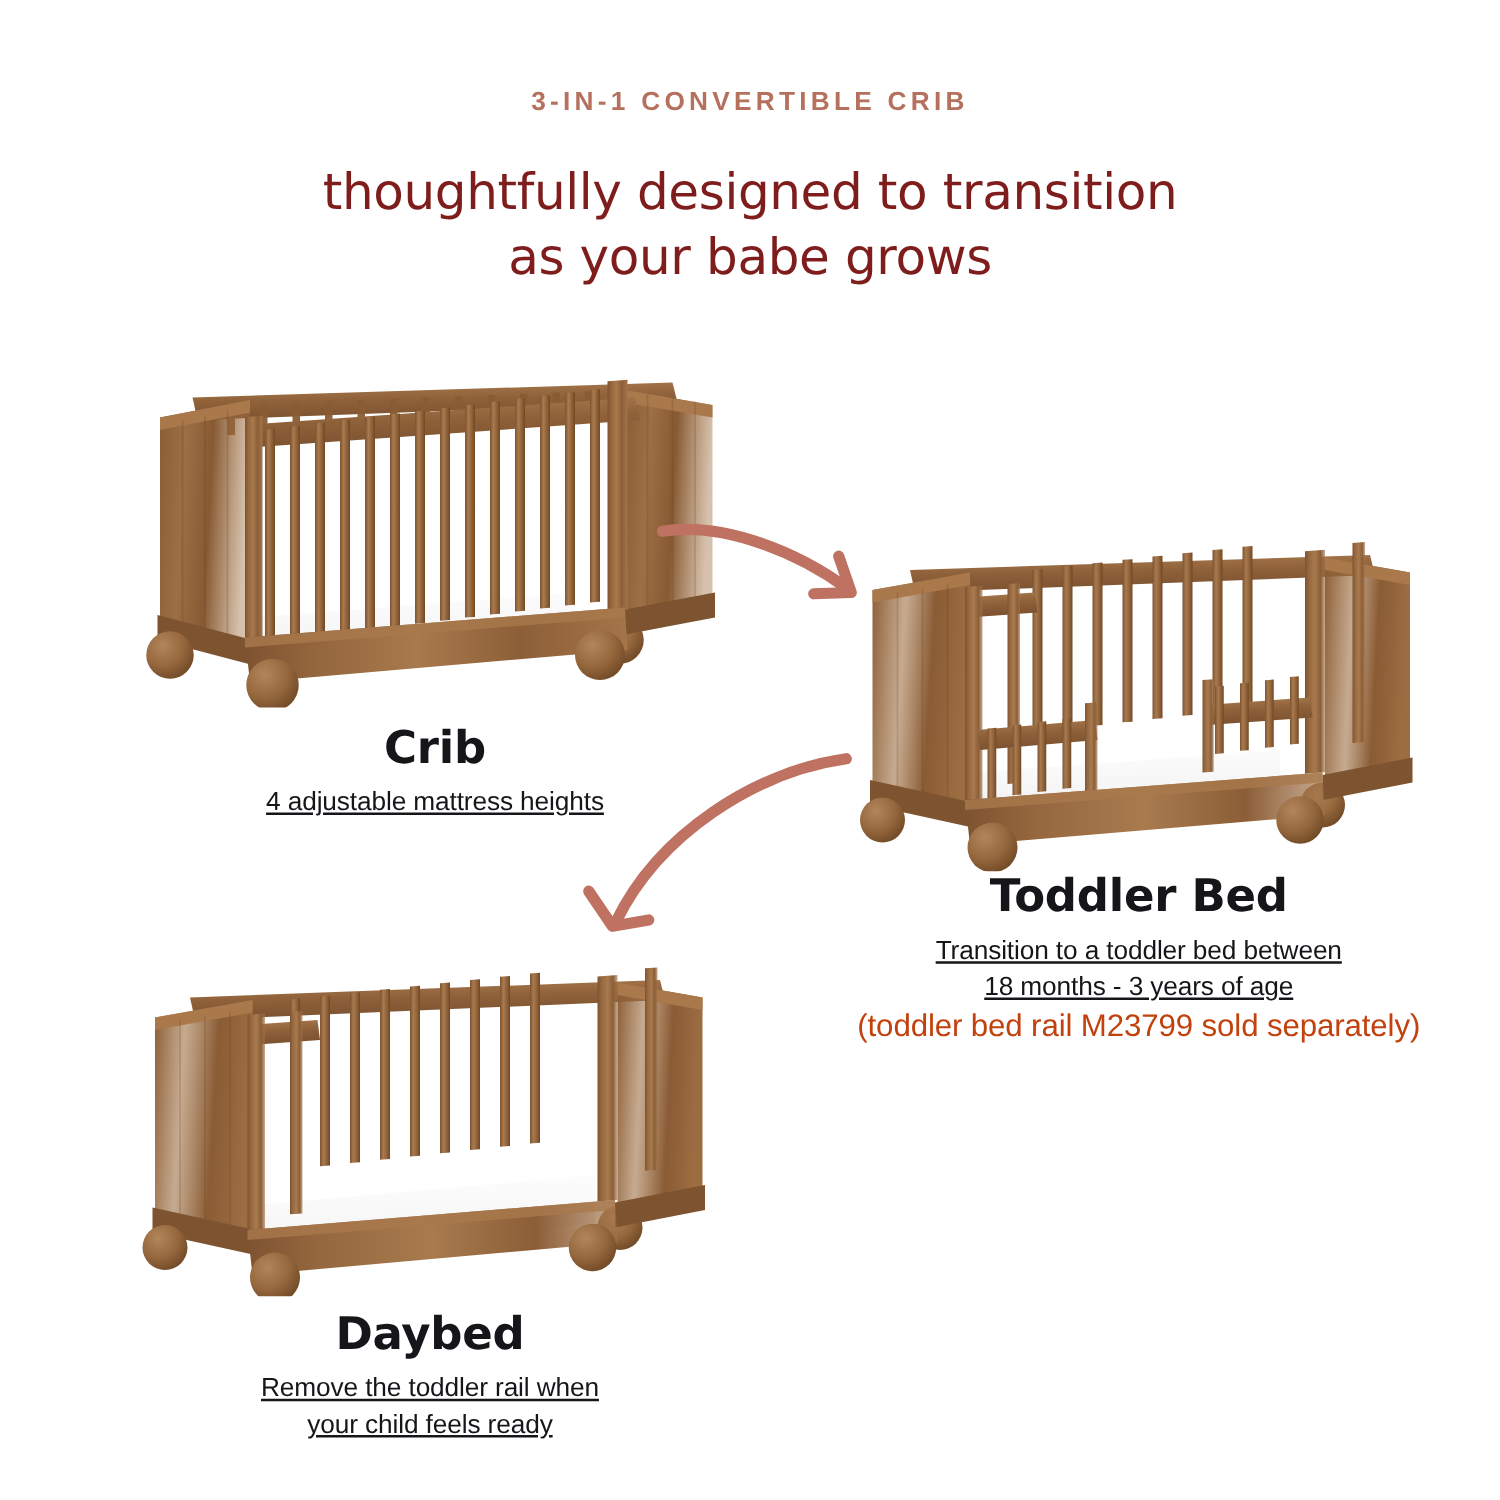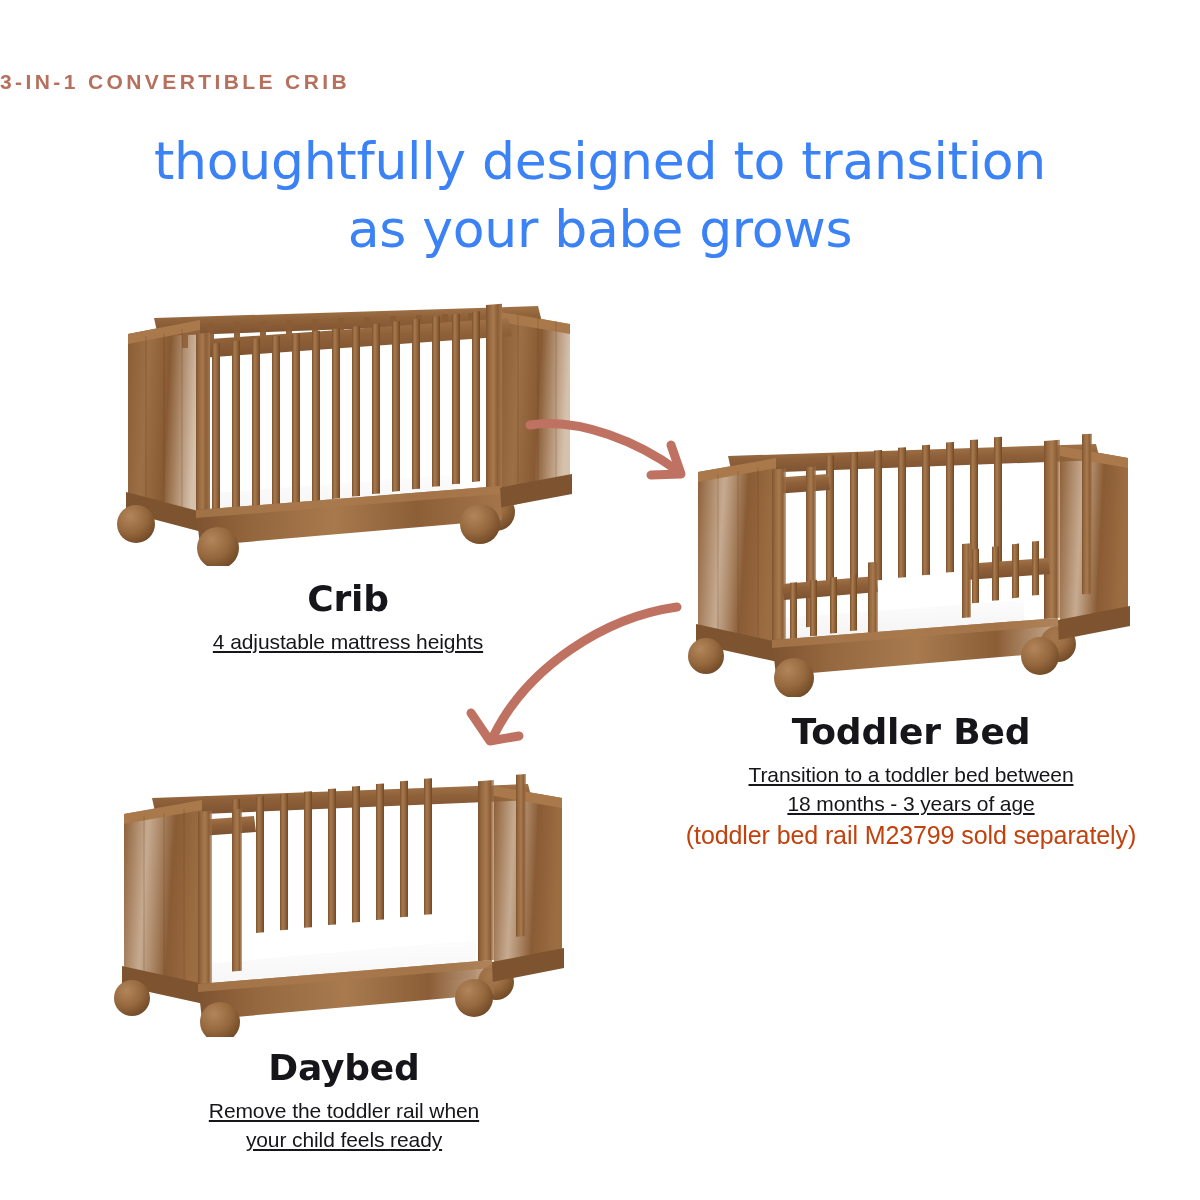--- a/index.html
+++ b/index.html
@@ -15,39 +15,39 @@
     font-family: "Liberation Sans", sans-serif;
     -webkit-font-smoothing: antialiased;
   }
 
   
   .eyebrow {
     position: absolute;
     top: 70px;
     left: 0;
     width: 1200px;
-    text-align: left;
+    text-align: center;
     font-family: "Liberation Sans", sans-serif;
     font-size: 21px;
     font-weight: 700;
     letter-spacing: 3.4px;
     color: #b5705e;
     text-transform: uppercase;
   }
   .headline {
     position: absolute;
     top: 128px;
     left: 0;
     width: 1200px;
     text-align: center;
     font-family: "DejaVu Sans", sans-serif;
-    font-size: 52px;
+    font-size: 40px;
     font-weight: 400;
     line-height: 1.30;
-    color: #3b82f6;
+    color: #7f1d1d;
     letter-spacing: -0.3px;
   }
 
   
   .product {
     position: absolute;
   }
   .prod-img {
     display: block;
   }
@@ -80,21 +80,21 @@
     line-height: 1.36;
     letter-spacing: -0.1px;
   }
 
   
   #crib-block      { left: 108px; top: 296px;  width: 480px; }
   #toddler-block   { left: 676px; top: 432px;  width: 470px; }
   #daybed-block    { left: 104px; top: 772px;  width: 480px; }
 
   #crib-block .caption    { margin-top: 12px; }
-  #toddler-block .caption { margin-top: 14px; }
+  #toddler-block .caption { }
   #daybed-block .caption  { margin-top: 10px; }
 
   
   .arrow {
     position: absolute;
     pointer-events: none;
   }
   #arrow-1 { left: 520px; top: 405px; }
   #arrow-2 { left: 455px; top: 595px; }
 </style>

